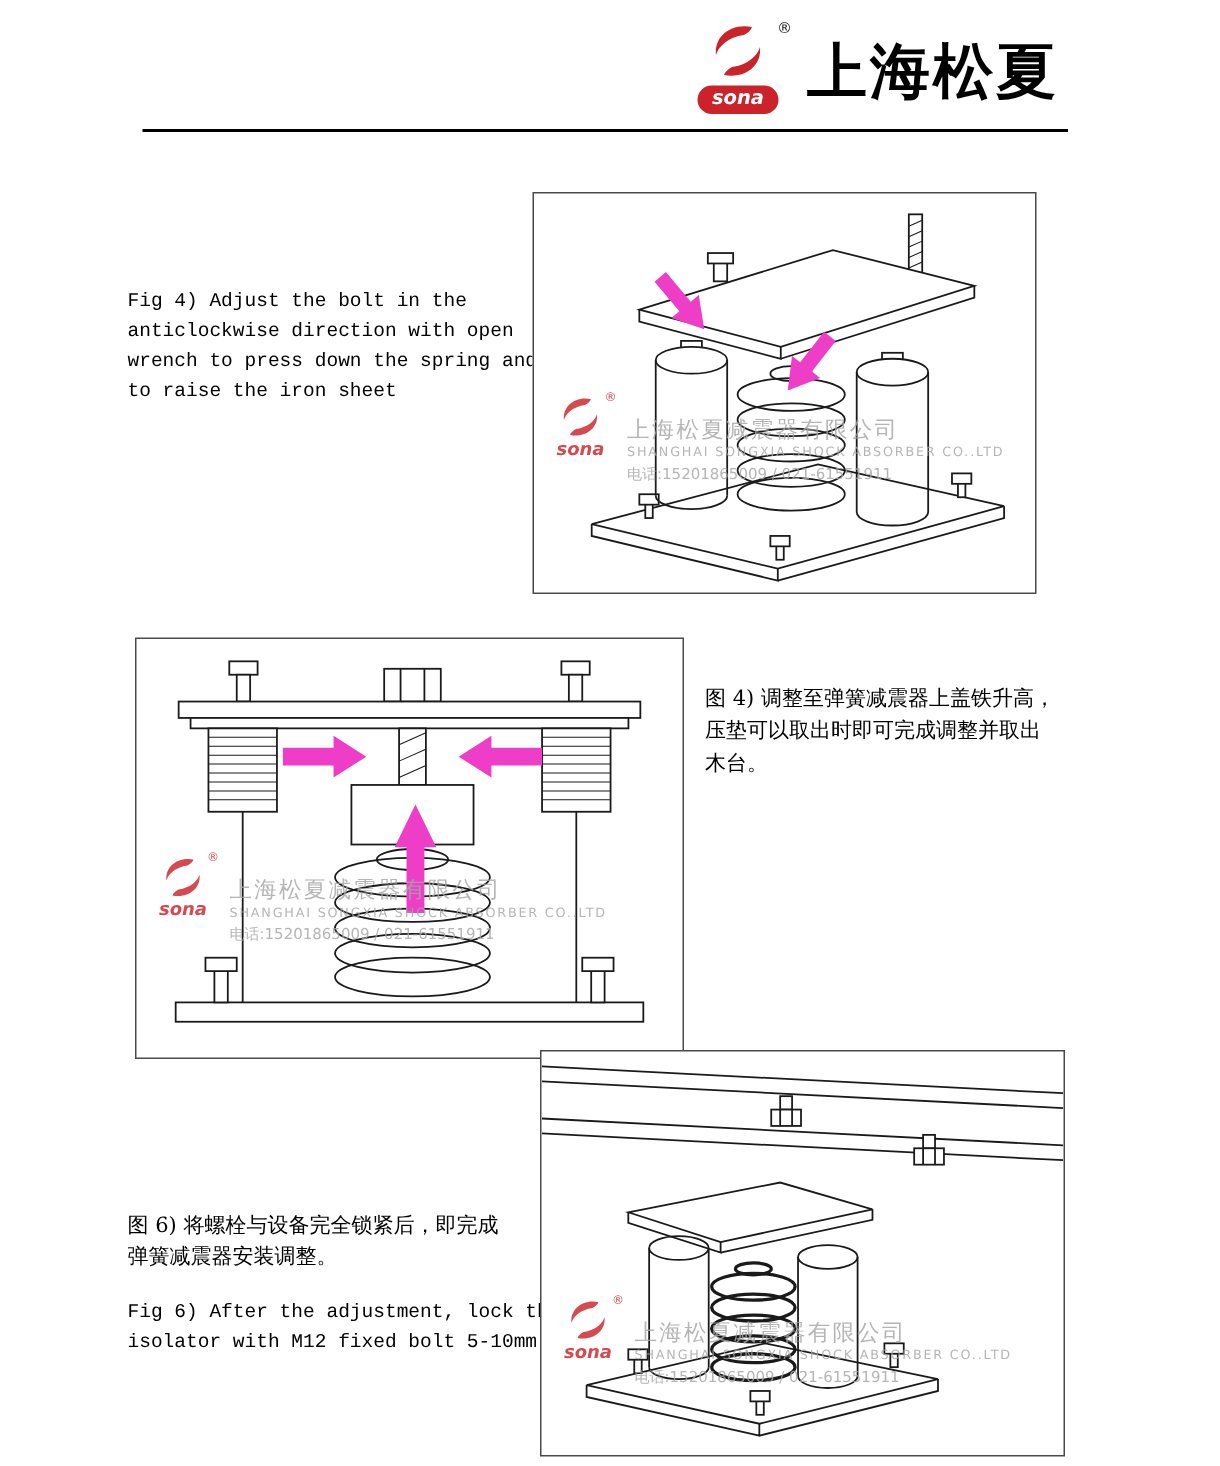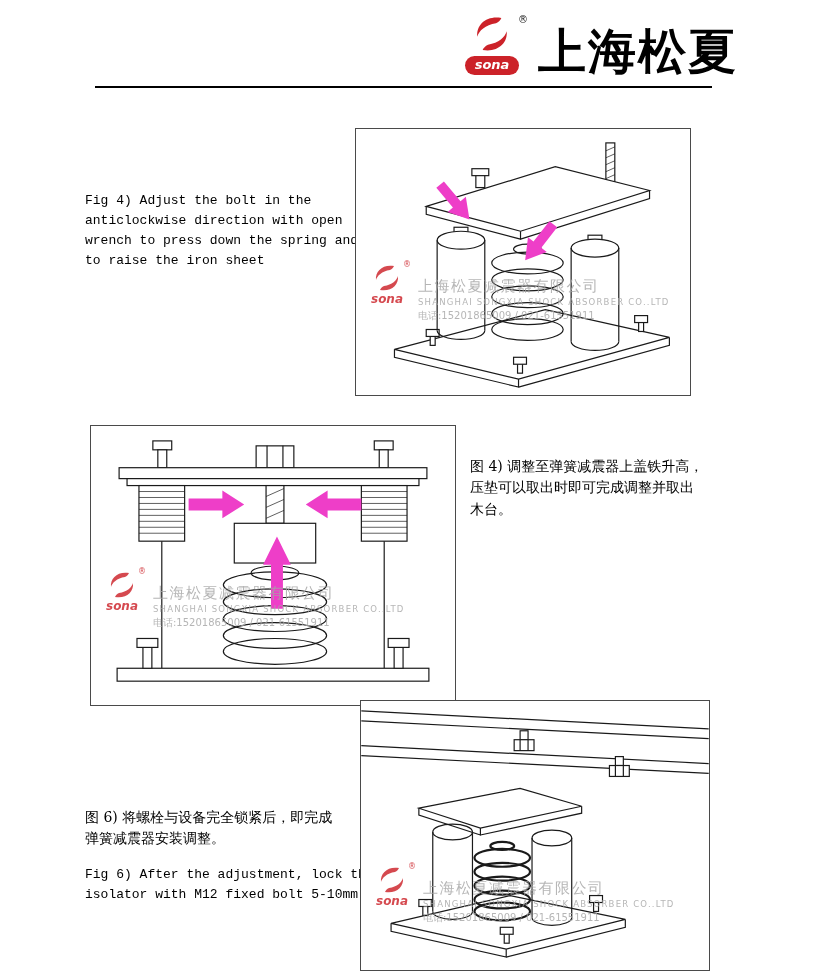--- a/index.html
+++ b/index.html
@@ -15,21 +15,21 @@
   .swoosh { display:block; margin:0 auto; }
   .swoosh path { fill:var(--brand-red); }
   .logo .swoosh { width:46px; height:40px; }
   .reg { position:absolute; right:4px; top:0; font-size:10px; color:#222; }
   .sona-badge {
     display:inline-block; margin-top:-3px; background:var(--brand-red); color:#fff;
     font-weight:bold; font-style:italic; font-size:13px; padding:1px 10px 2px;
     border-radius:10px; line-height:1.2;
   }
   .brand-title {
-    position:absolute; left:538px; top:20px; font-size:48px; font-weight:bold;
+    position:absolute; left:538px; top:20px; font-size:40px; font-weight:bold;
     letter-spacing:2px; font-family:"DejaVu Sans", sans-serif;
   }
   .header-rule { position:absolute; left:95px; top:86px; width:617px; height:2px; background:#000; }
 
   
   .tb { position:absolute; }
   .fig4-caption { left:85px; top:176px; width:282px; }
   .fig5-caption { left:470px; top:456px; width:315px; }
   .fig6-caption { left:85px; top:784px; width:310px;margin-top:23px; }
   .cn { font-family:"DejaVu Serif", serif; font-size:14px; line-height:1.52; white-space:pre-line; }

